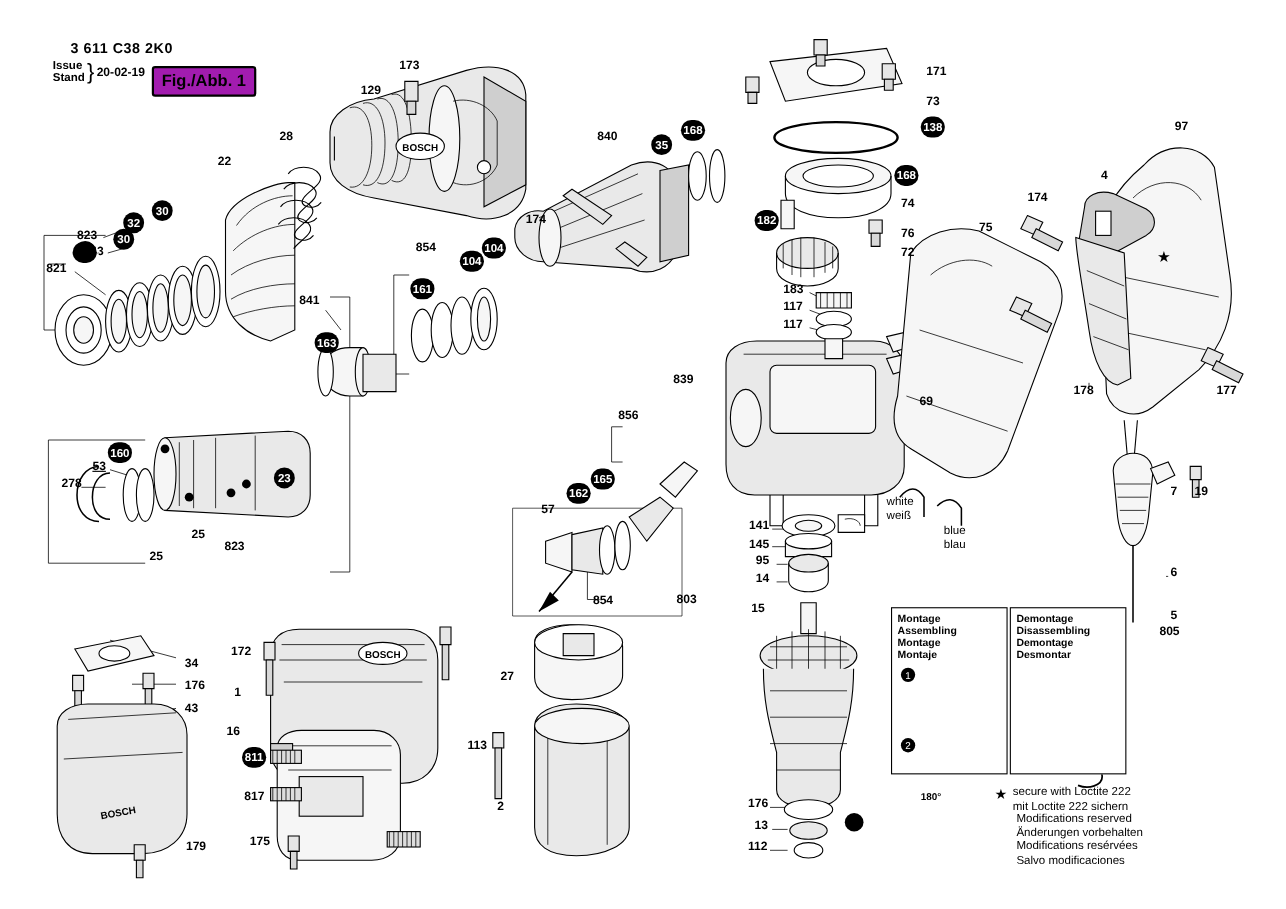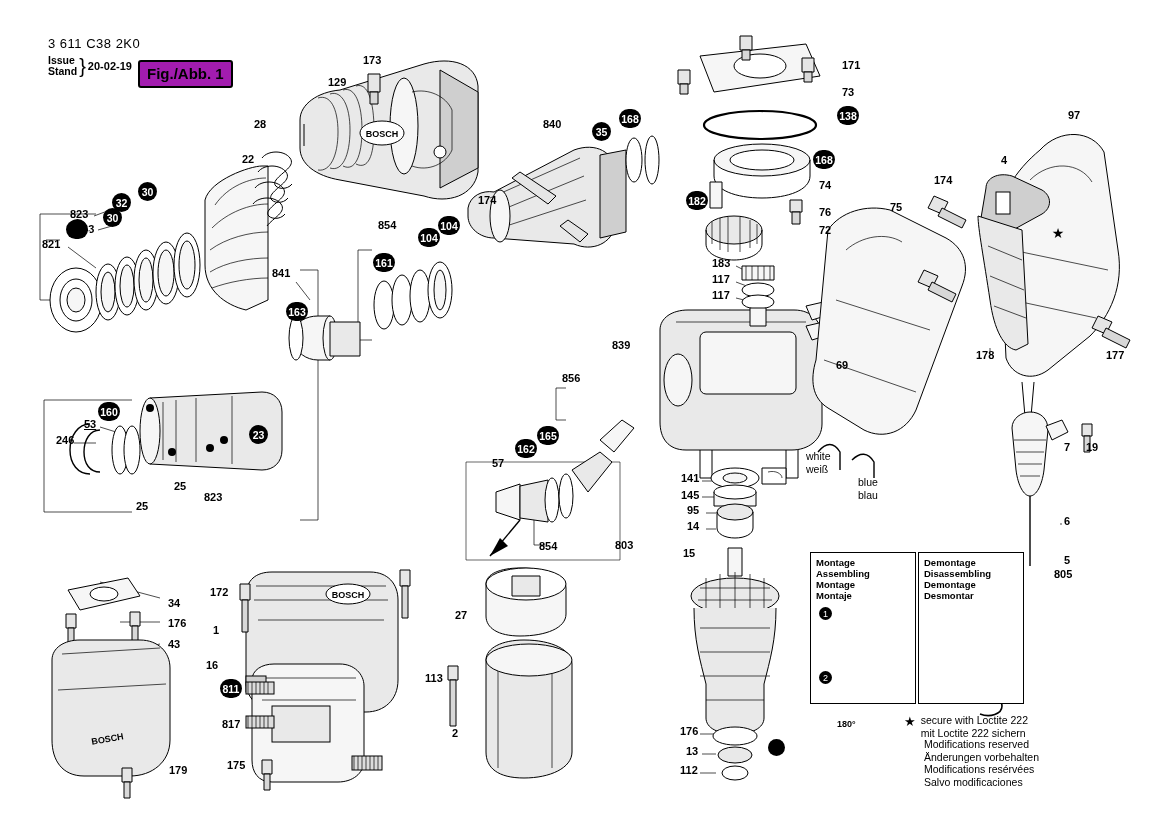--- a/index.html
+++ b/index.html
@@ -8,21 +8,21 @@
     background:#ffffff;
     font-family:"Liberation Sans", sans-serif;
     color:#000;
     position:relative;
     overflow:hidden;
   }
   #sheet{position:absolute;inset:0;}
   .abs{position:absolute;}
   
   .partnum{
-    font-size:13px;font-weight:normal;letter-spacing:.5px;
+    font-size:13px;font-weight:bold;letter-spacing:.5px;margin-left:16px;
   }
   .issue-box{
     font-size:10.5px;line-height:11px;font-weight:bold;
   }
   .issue-brace{
     font-size:20px;line-height:18px;
   }
   .figbox{
     border:2px solid #000;border-radius:3px;
     font-size:15px;font-weight:bold;
@@ -470,28 +470,28 @@
       <path d="M962 660 C982 668 998 676 1008 688" stroke-width="1.6"></path>
       <path d="M1008 688 L992 686 L1000 678 Z" fill="#000" stroke="none"></path>
       <path d="M978 690 C992 690 1002 698 1002 706 C1002 714 990 718 980 714" stroke-width="1.6"></path>
     </g>
 
   </svg>
 
   <div class="abs num" style="left:363px;top:54px;">173</div>
   <div class="abs num" style="left:328px;top:76px;">129</div>
   <div class="abs num" style="left:254px;top:118px;">28</div>
-  <div class="abs num" style="left:198px;top:153px;margin-left:44px;">22</div>
+  <div class="abs num" style="left:198px;top:141px;">22</div>
   <div class="abs num" style="left:70px;top:208px;">823</div>
   <div class="abs num" style="left:42px;top:238px;">821</div>
   <div class="abs num" style="left:272px;top:267px;">841</div>
   <div class="abs num" style="left:378px;top:219px;">854</div>
   <div class="abs num" style="left:478px;top:194px;">174</div>
   <div class="abs num" style="left:543px;top:118px;">840</div>
-  <div class="abs num" style="left:56px;top:434px;">246</div>
+  <div class="abs num" style="left:56px;top:434px;">278</div>
   <div class="abs num" style="left:84px;top:418px;text-decoration:underline;">53</div>
   <div class="abs num" style="left:136px;top:500px;">25</div>
   <div class="abs num" style="left:174px;top:480px;">25</div>
   <div class="abs num" style="left:204px;top:491px;">823</div>
   <div class="abs num" style="left:492px;top:457px;text-align:right;">57</div>
   <div class="abs num" style="left:562px;top:372px;">856</div>
   <div class="abs num" style="left:539px;top:540px;">854</div>
   <div class="abs num" style="left:168px;top:597px;">34</div>
   <div class="abs num" style="left:168px;top:617px;">176</div>
   <div class="abs num" style="left:168px;top:638px;">43</div>

